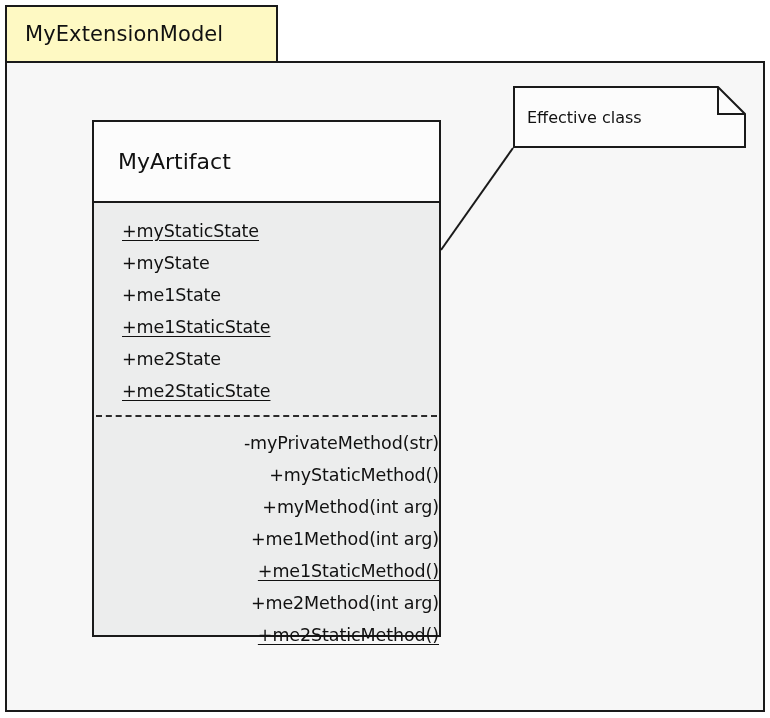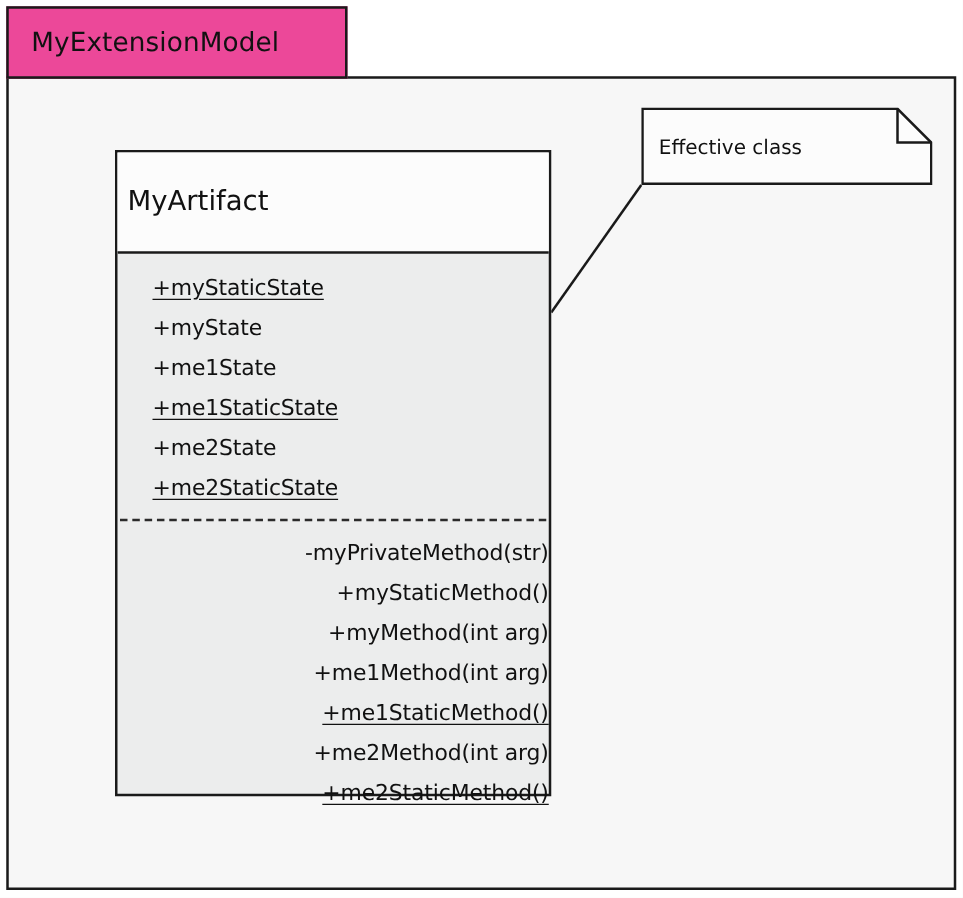--- a/index.html
+++ b/index.html
@@ -29,21 +29,21 @@
     background: #f7f7f7;
     box-sizing: border-box;
   }
   #package-tab {
     position: absolute;
     left: 5px;
     top: 5px;
     width: 273px;
     height: 58px;
     border: 2px solid #1a1a1a;
-    background: #ec4899;
+    background: #fef9c3;
     box-sizing: border-box;
     display: flex;
     align-items: center;
   }
   #package-tab .tab-label {
     padding-left: 18px;
     font-size: 21px;
     color: #111111;
     letter-spacing: 0.1px;
     white-space: nowrap;
@@ -63,21 +63,21 @@
   }
   #class-name-compartment {
     height: 81px;
     border-bottom: 2px solid #1a1a1a;
     background: #fcfcfc;
     box-sizing: border-box;
     display: flex;
     align-items: center;
   }
   #class-name-compartment .class-name {
-    padding-left: 8px;
+    padding-left: 24px;
     font-size: 22px;
     color: #111111;
     white-space: nowrap;
   }
   #attributes-compartment {
     padding: 12px 0 6px 0;
     box-sizing: border-box;
   }
   #class-divider {
     height: 0;

